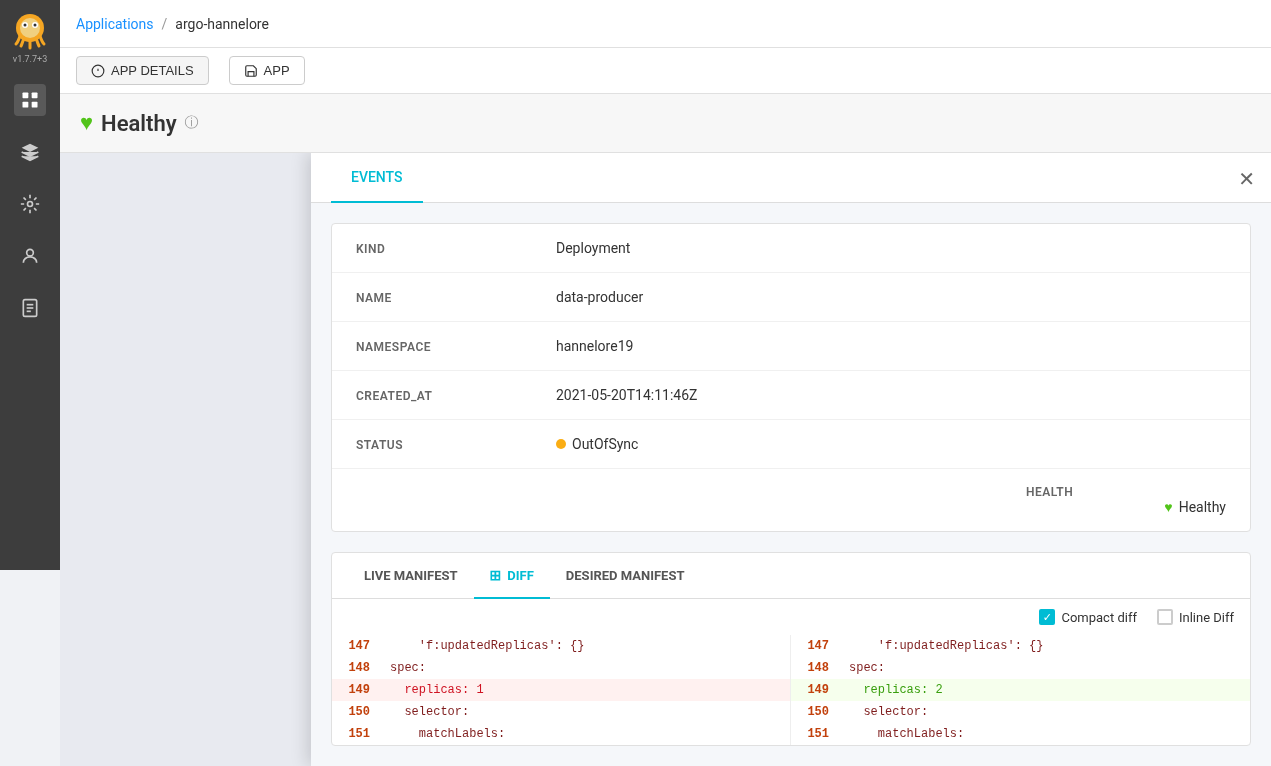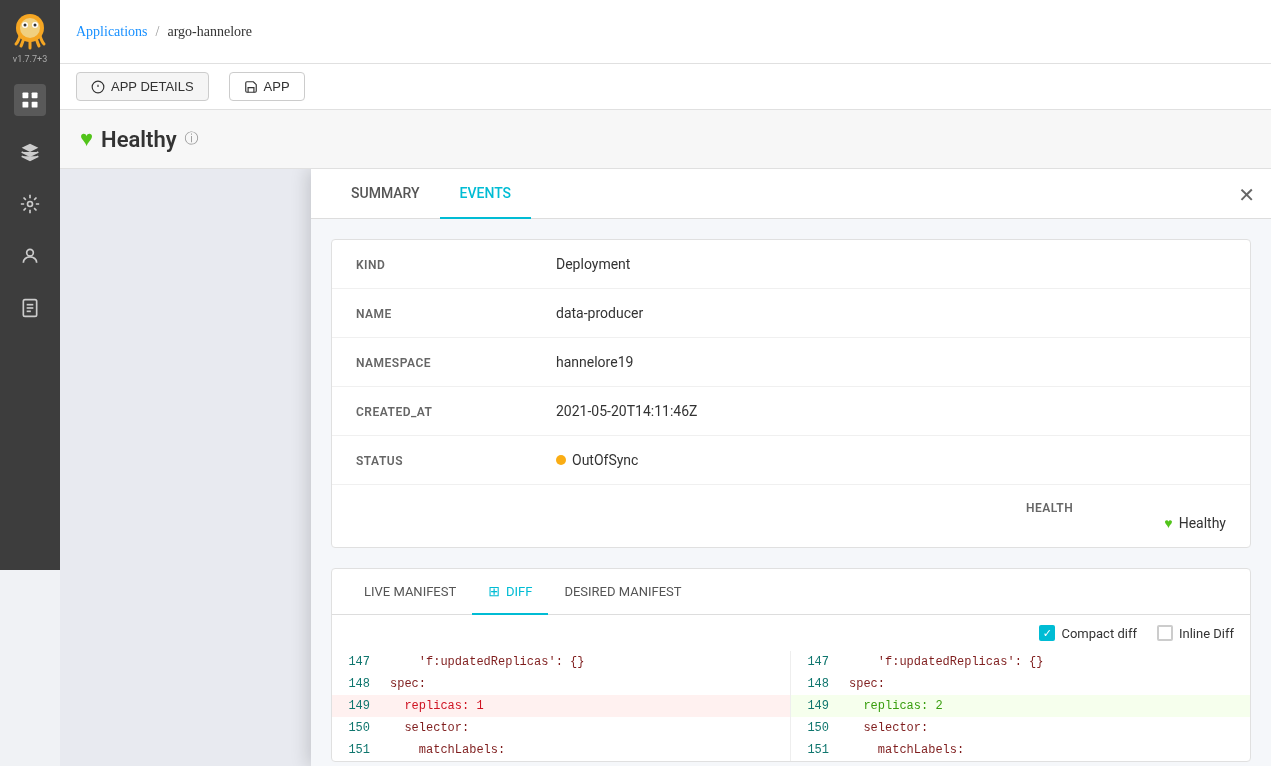--- a/index.html
+++ b/index.html
@@ -48,26 +48,25 @@
       flex-direction: column;
       height: 766px;
       overflow: hidden;
     }
 
     
     .top-nav {
       background: #fff;
       border-bottom: 1px solid #e0e0e0;
       padding: 0 16px;
-      height: 64px;
+      height: 48px;
       display: flex;
       align-items: center;
       gap: 8px;
       flex-shrink: 0;
-      font-family: Liberation Serif, serif;
     }
     .breadcrumb-item {
       color: #1890ff;
       font-size: 14px;
       cursor: pointer;
     }
     .breadcrumb-sep {
       color: #999;
       font-size: 14px;
     }
@@ -247,21 +246,21 @@
 
     
     .diff-tabs {
       display: flex;
       border-bottom: 1px solid #ddd;
       padding: 0 16px;
     }
     .diff-tab {
       padding: 14px 16px;
       font-size: 13px;
-      font-weight: 400;
+      font-weight: 700;
       cursor: pointer;
       color: #666;
       border-bottom: 2px solid transparent;
       margin-bottom: -1px;
       display: flex;
       align-items: center;
       gap: 6px;
       justify-content: center;
     }
     .diff-tab.active {
@@ -328,25 +327,26 @@
       min-height: 22px;
     }
     .diff-line.removed {
       background: #fff1f0;
     }
     .diff-line.added {
       background: #f6ffed;
     }
     .diff-line-num {
       width: 50px;
-      color: #0f766e;
+      color: #c2410c;
       text-align: right;
       padding-right: 12px;
       flex-shrink: 0;
       font-size: 12px;
+      font-weight: bold;
     }
     .diff-line-content {
       color: #7f1d1d;
       white-space: pre;
       padding-left: 8px;
     }
     .diff-line.removed .diff-line-content {
       color: #cf1322;
     }
     .diff-line.added .diff-line-content {
@@ -446,23 +446,20 @@
     <span class="health-text">Healthy</span>
     <span class="health-info-icon">ⓘ</span>
   </div>
 
   <div class="page-body">
 
     <div class="modal-panel">
       <button class="modal-close">✕</button>
 
       <div class="modal-tabs">
-        <div class="modal-tab inactive">
-          <span>SUMMARY</span>
-        </div>
         <div class="modal-tab active">
           <span>EVENTS</span>
         </div>
       </div>
 
       <div class="modal-body">
 
         <div class="summary-card">
 
           <div class="summary-row">

